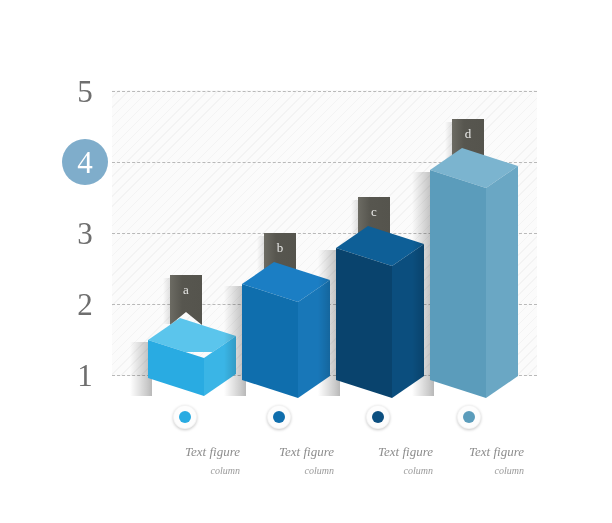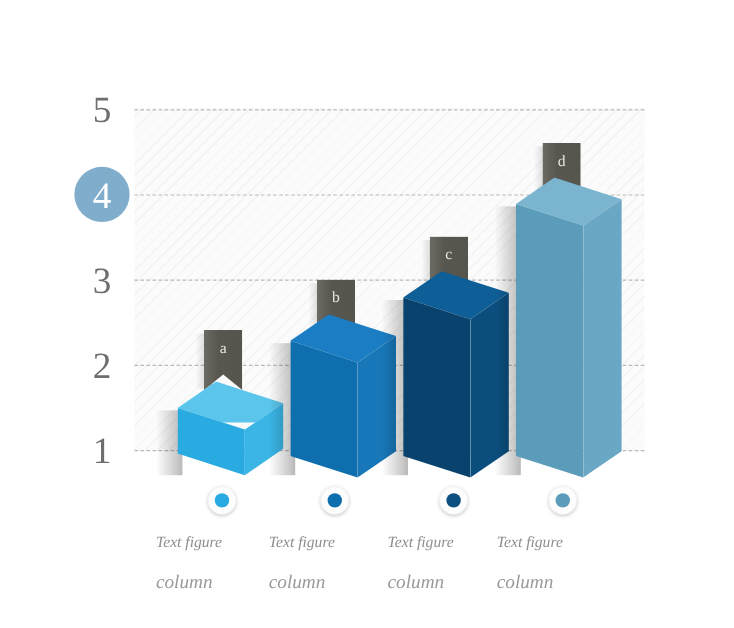--- a/index.html
+++ b/index.html
@@ -76,42 +76,42 @@
     text-align:center;
     line-height:30px;
   }
   .ribbon-shadow{
     position:absolute;
     width:14px;height:46px;
     background:linear-gradient(to right,rgba(0,0,0,0) 0%,rgba(0,0,0,0.22) 100%);
   }
 
   
-  .legend-item{position:absolute;text-align:left;width:110px;}
+  .legend-item{position:absolute;text-align:right;width:110px;}
   .dot-outer{
     width:24px;height:24px;border-radius:50%;
     margin:0 auto;
     background:#fdfdfd;
     box-shadow:0 1px 3px rgba(0,0,0,0.22), inset 0 0 0 1px rgba(0,0,0,0.04);
     display:flex;align-items:center;justify-content:center;
   }
   .dot-inner{width:12px;height:12px;border-radius:50%;}
   .legend-title{
     font-family:"Liberation Serif",serif;
     font-style:italic;
     font-size:13px;
     color:#8d8d8d;
     margin-top:15px;
   }
   .legend-sub{
     font-family:"Liberation Serif",serif;
     font-style:italic;
-    font-size:16px;
+    font-size:10px;
     color:#9a9a9a;
-    margin-top:17px;
+    margin-top:5px;
   }
 </style>
 </head>
 <body>
 
 <div id="stage">
 
   <div class="plot"></div>
 
   <div class="gridline" style="top:91px;"></div>

